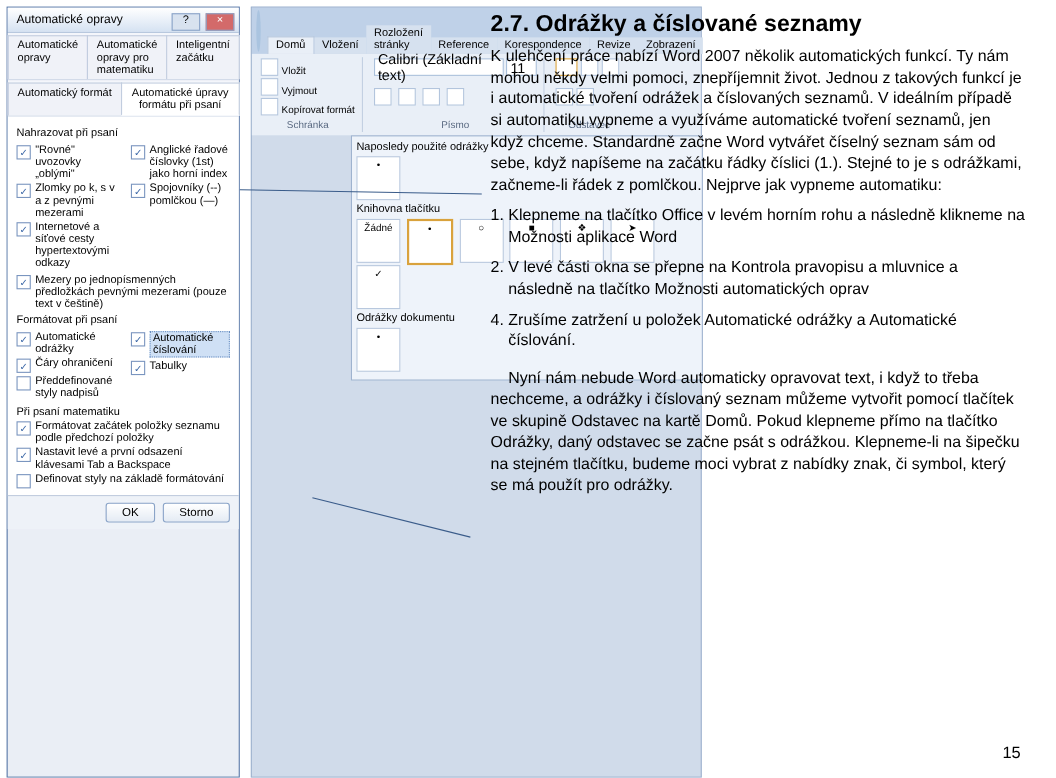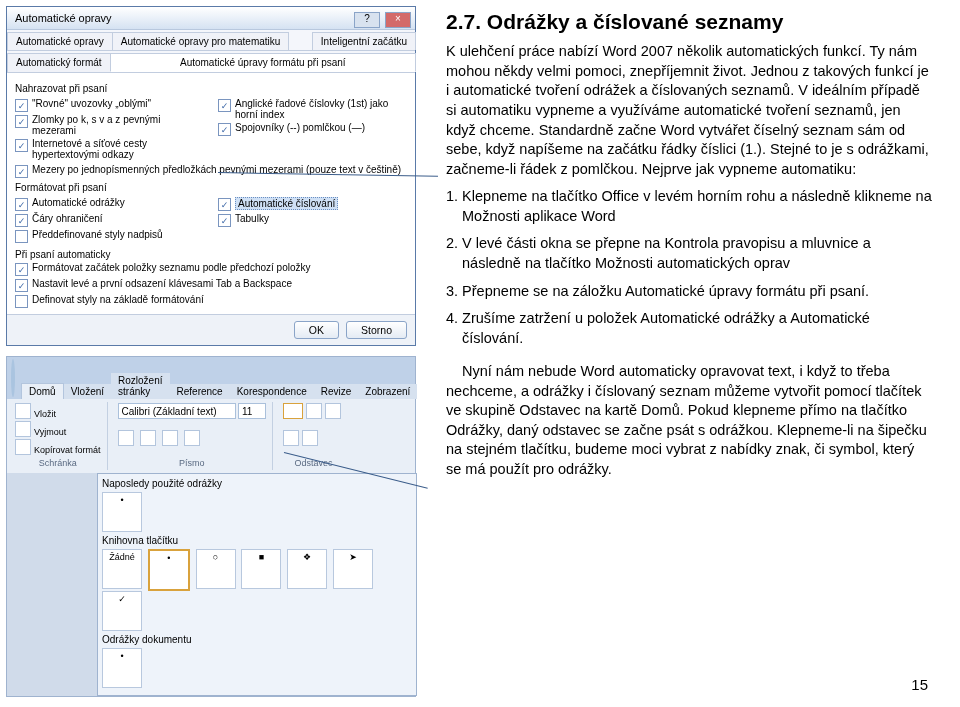--- a/index.html
+++ b/index.html
@@ -1,17 +1,17 @@
 <!DOCTYPE html>
 <html><head>
 <meta charset="utf-8">
 <style>
 body{margin:0;font-family:Arial,sans-serif;font-size:13px;color:#000;background:#fff;width:960px;height:707px;position:relative}
 .page{display:flex;width:100%;height:100%}
-.left-col{width:420px;padding:6px 0 0 6px;display:flex;flex-direction:column;gap:10px}
+.left-col{width:420px;padding:6px 0 0 6px;display:flex;flex-direction:row;gap:10px}
 .right-col{flex:1;padding:8px 28px 8px 20px;line-height:1.35}
 .right-col h2{font-size:21px;font-weight:700;margin:0 0 6px 0}
 .right-col p{margin:0 0 8px 0;font-size:14.5px}
 .page-num{position:absolute;bottom:14px;right:32px;font-size:15px}
 .dialog{border:1px solid #5a7aa8;background:#eaeef5;font-size:11px;width:408px}
 .dlg-title{background:linear-gradient(#fff,#d5e2f2);height:22px;line-height:22px;padding:0 4px 0 8px;font-size:11px;display:flex;justify-content:space-between;align-items:center;border-bottom:1px solid #b8c8de}
 .dlg-title .btns span{display:inline-block;width:24px;height:14px;background:#d8e2ef;border:1px solid #8aa4c8;margin-left:2px;text-align:center;line-height:12px;font-size:10px}
 .dlg-title .btns .close{background:#d36a6a;color:#fff}
 .tab-row{display:flex;font-size:10px;background:#f4f6fb;border-bottom:1px solid #c2cddf}
 .tab{padding:3px 8px;border:1px solid #c2cddf;border-bottom:none;background:#f0f2f8;margin-right:-1px;margin-top:2px}
@@ -30,21 +30,21 @@
 .rb-title{display:flex;background:#bfd1e8}
 .rb-orb{width:34px;height:34px;border-radius:50%;background:radial-gradient(circle at 30% 30%,#7daadd,#2c5d9a);margin:2px 4px;border:2px solid #aac4e0}
 .rb-tabs{display:flex;align-items:flex-end;font-size:10px;gap:0;margin-left:2px}
 .rb-tab{padding:2px 7px;background:#d6e1ef}
 .rb-tab.sel{background:#e9eff7;border:1px solid #b3c5dd;border-bottom:none}
 .rb-body{background:#e9eff7;padding:3px 4px;display:flex;gap:6px;min-height:58px}
 .rb-group{border-right:1px solid #c3d0e2;padding:0 6px 2px 4px;font-size:9px;display:flex;flex-direction:column;justify-content:space-between}
 .rb-group .lbl{text-align:center;color:#5a6a82;font-size:9px;margin-top:2px}
 .rb-icon{width:14px;height:14px;display:inline-block;background:#fff;border:1px solid #b3c5dd;margin-right:3px;vertical-align:middle}
 .rb-btn{font-size:9px;margin:1px 0;display:flex;align-items:flex-end}
-.inp{border:1px solid #aac0db;background:#fff;padding:0 3px;font-size:10px;height:14px;display:inline-flex;align-items:center}
+.inp{border:1px solid #aac0db;background:#fff;padding:0 3px;font-size:13px;height:14px;display:inline-flex;align-items:center}
 .bullets-panel{border:1px solid #9fb3cf;background:#eef3fa;width:310px;font-size:10px;padding:4px;margin-left:90px}
 .bp-row{margin-bottom:3px}
 .bp-box{display:inline-block;width:34px;height:34px;border:1px solid #b8c8de;background:#fff;margin-right:3px;vertical-align:top;font-size:9px;text-align:center;line-height:11px;padding:2px}
 .bp-box.sel{border:2px solid #d9a23c}
 .line-indicator{position:absolute;border-top:1px solid #3a5c8a;transform-origin:left center}
 .li1{left:218px;top:172px;width:220px;transform:rotate(1deg)}
 .li2{left:284px;top:452px;width:148px;transform:rotate(14deg)}
 </style>
 </head>
 <body>
@@ -123,21 +123,21 @@
                 <span class="box">✓</span>
                 <span class="sel-item">Automatické číslování</span>
               </div>
         <div class="chk">
                 <span class="box">✓</span>
                 <span>Tabulky</span>
               </div>
       </div>
     </div>
 
-    <div class="section-label">Při psaní automaticky</div>
+    <div class="section-label">Při psaní matematiku</div>
     <div class="chk">
             <span class="box">✓</span>
             <span>Formátovat začátek položky seznamu podle předchozí položky</span>
           </div>
     <div class="chk">
             <span class="box">✓</span>
             <span>Nastavit levé a první odsazení klávesami Tab a Backspace</span>
           </div>
     <div class="chk">
             <span class="box"></span>
@@ -222,21 +222,20 @@
   </div>
 </div>
 
 </div>
 
 <div class="right-col">
   <h2>2.7. Odrážky a číslované seznamy</h2>
   <p>K ulehčení práce nabízí Word 2007 několik automatických funkcí. Ty nám mohou někdy velmi pomoci, znepříjemnit život. Jednou z takových funkcí je i automatické tvoření odrážek a číslovaných seznamů. V ideálním případě si automatiku vypneme a využíváme automatické tvoření seznamů, jen když chceme. Standardně začne Word vytvářet číselný seznam sám od sebe, když napíšeme na začátku řádky číslici (1.). Stejné to je s odrážkami, začneme-li řádek z pomlčkou. Nejprve jak vypneme automatiku:</p>
   <p style="padding-left:16px;text-indent:-16px">1. Klepneme na tlačítko Office v levém horním rohu a následně klikneme na Možnosti aplikace Word</p>
   <p style="padding-left:16px;text-indent:-16px">2. V levé části okna se přepne na Kontrola pravopisu a mluvnice a následně na tlačítko Možnosti automatických oprav</p>
-  <p style="padding-left:16px;text-indent:-16px">3. Přepneme se na záložku Automatické úpravy formátu při psaní.</p>
   <p style="padding-left:16px;text-indent:-16px">4. Zrušíme zatržení u položek Automatické odrážky a Automatické číslování.</p>
   <p style="margin-top:14px;text-indent:16px">Nyní nám nebude Word automaticky opravovat text, i když to třeba nechceme, a odrážky i číslovaný seznam můžeme vytvořit pomocí tlačítek ve skupině Odstavec na kartě Domů. Pokud klepneme přímo na tlačítko Odrážky, daný odstavec se začne psát s odrážkou. Klepneme-li na šipečku na stejném tlačítku, budeme moci vybrat z nabídky znak, či symbol, který se má použít pro odrážky.</p>
 </div>
 </div>
 
 <div class="line-indicator li1"></div>
 <div class="line-indicator li2"></div>
 <div class="page-num">15</div>
 
 </body></html>

